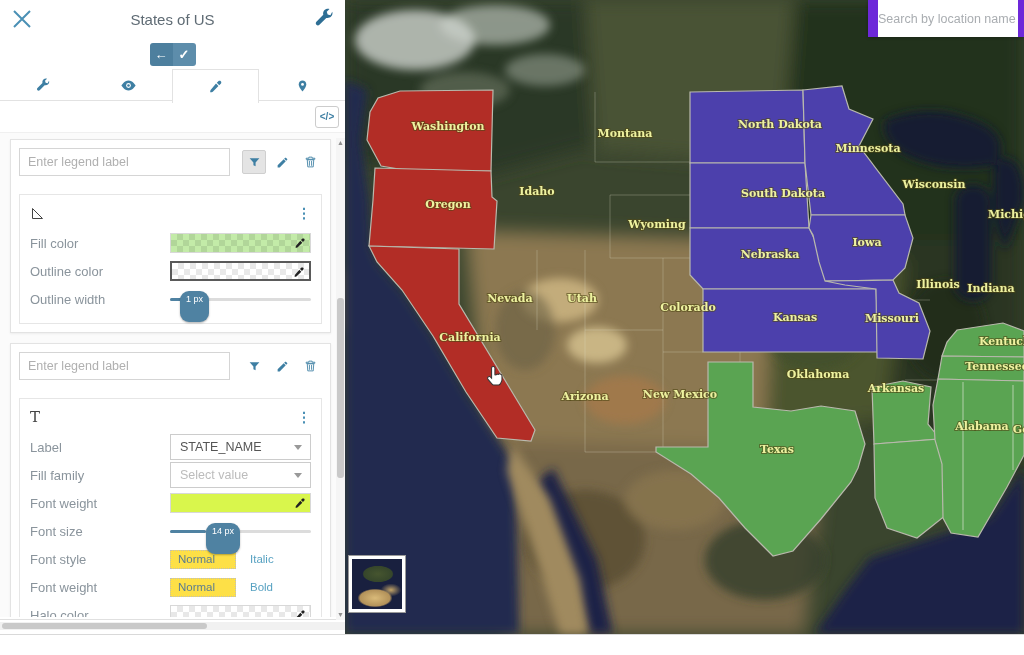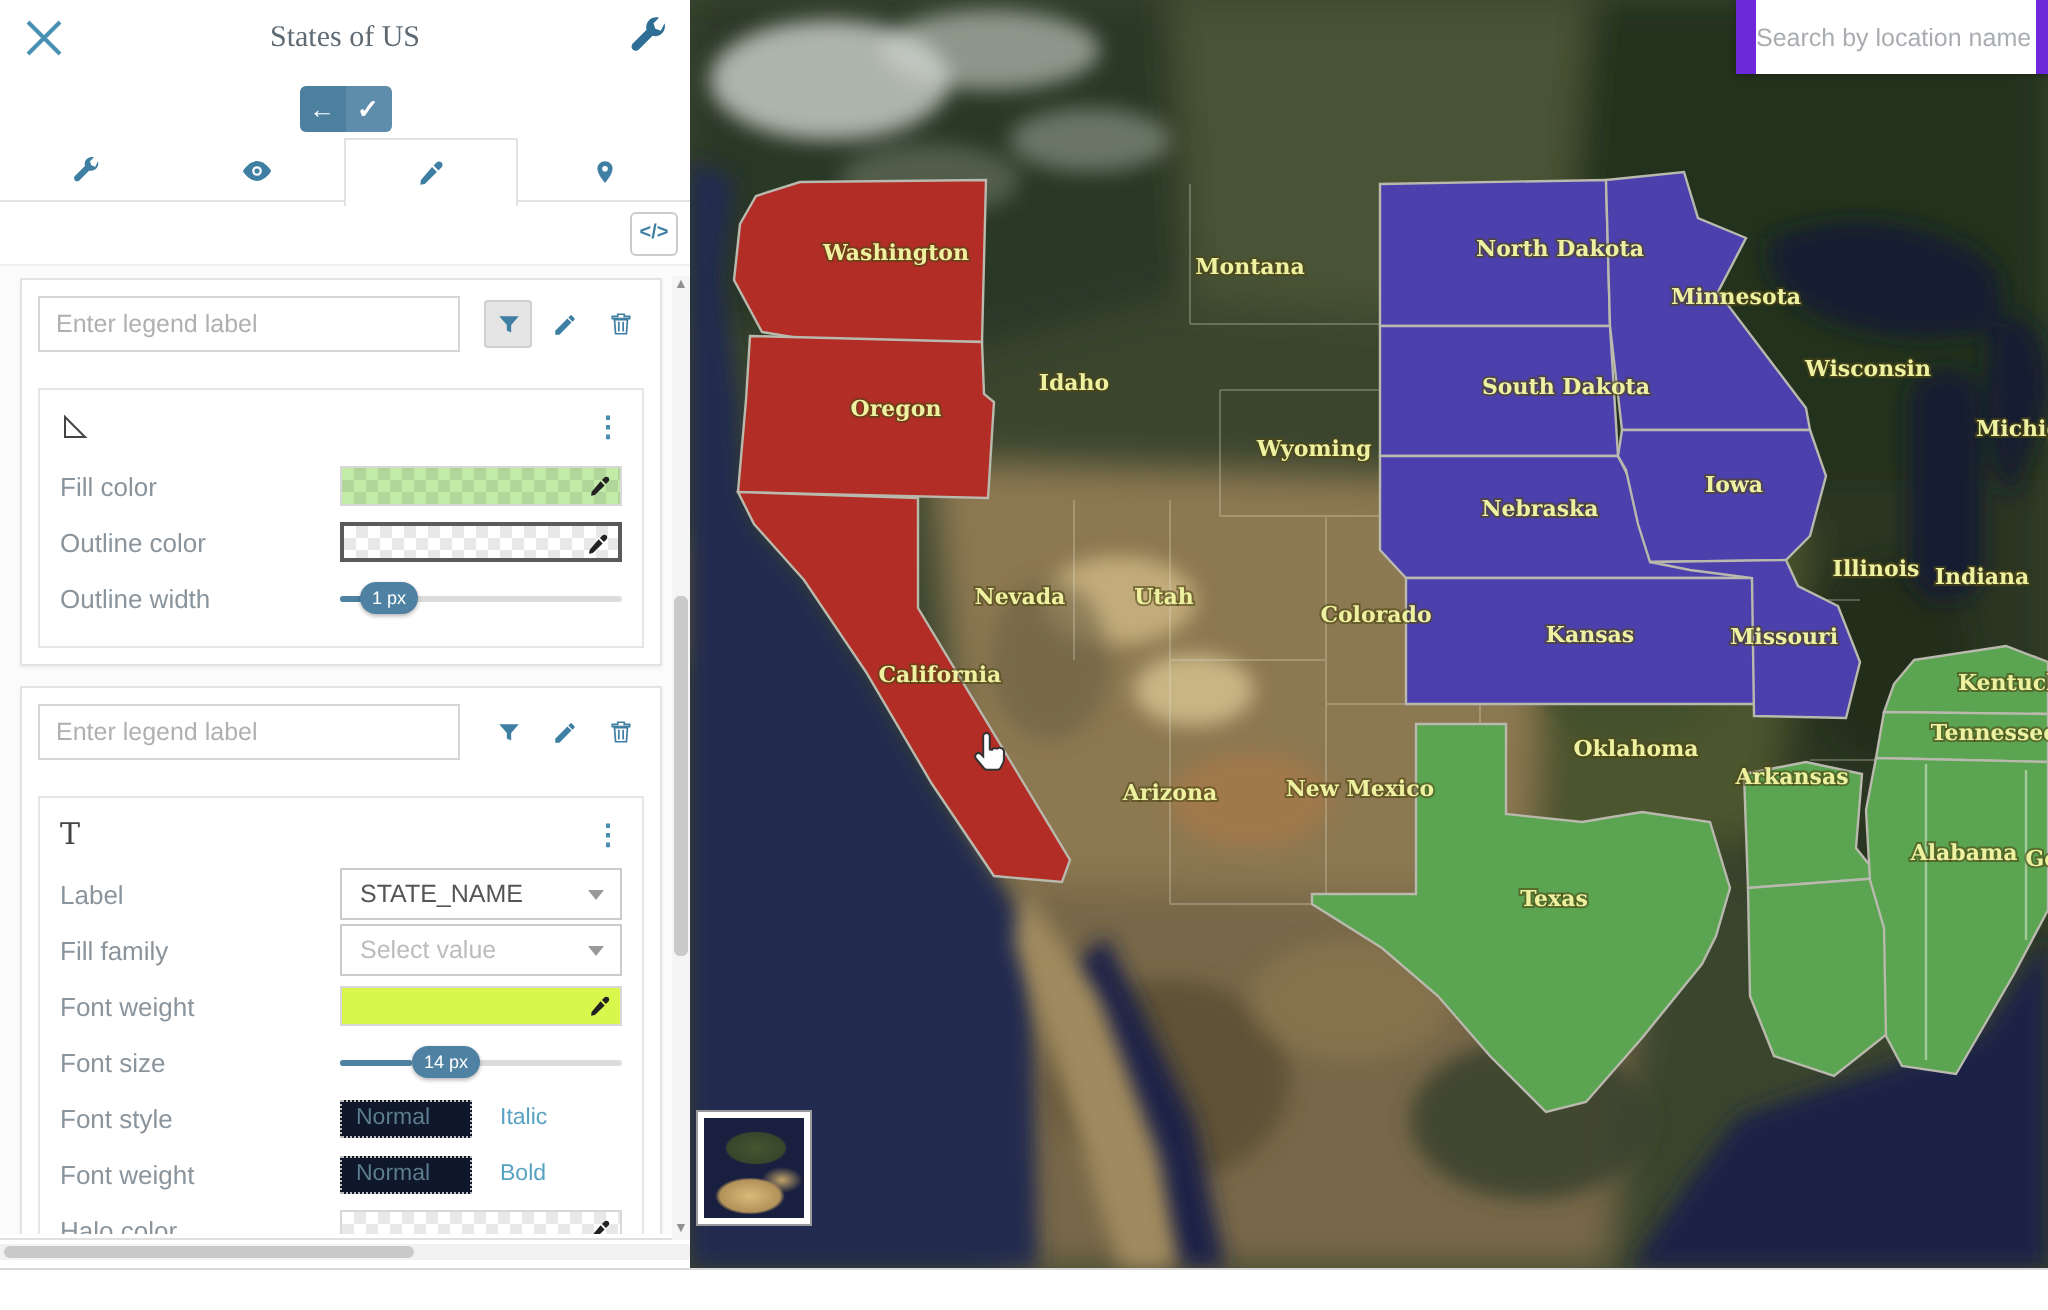--- a/index.html
+++ b/index.html
@@ -3,21 +3,21 @@
 <meta charset="utf-8">
 <style>
   * { margin:0; padding:0; box-sizing:border-box; }
   html,body { width:1024px; height:655px; background:#fff; font-family:"Liberation Sans", sans-serif; overflow:hidden; }
   .app { position:relative; width:1024px; height:655px; background:#fff; }
 
   
   .panel { position:absolute; left:0; top:0; width:345px; height:634px; background:#fff; z-index:5; }
   .panel-header { position:relative; height:38px; display:flex; align-items:center; background:#fff; }
   .close-x { position:absolute; left:10px; top:7px; width:24px; height:24px; cursor:pointer; }
-  .panel-title { width:100%; text-align:center; color:#5f6b74; font-size:15px;font-family:Liberation Serif, serif; }
+  .panel-title { width:100%; text-align:center; color:#5f6b74; font-size:15px; }
   .hdr-wrench { position:absolute; right:10px; top:8px; width:22px; height:22px; }
 
   .actions-row { height:33px; display:flex; justify-content:center; align-items:center; }
   .btn-group { display:flex; }
   .seg-btn { width:23px; height:23px; display:flex; align-items:center; justify-content:center; color:#fff; font-size:13px; font-weight:bold; }
   .seg-back { background:#4d7f9e; border-radius:3px 0 0 3px; }
   .seg-check { background:#5d8dab; border-radius:0 3px 3px 0; }
 
   .tabs { position:relative; height:30px; border-bottom:1px solid #e2e2e2; display:flex; }
   .tab { flex:1; display:flex; align-items:center; justify-content:center; position:relative; }
@@ -52,23 +52,23 @@
   .swatch-dark-border { border:2px solid #5a5a5a; }
   .dropper { position:absolute; right:4px; top:3px; }
 
   .select { position:relative; flex:1; height:26px; border:1px solid #ccc; background:#fff; display:flex; align-items:center; padding:0 22px 0 9px; font-size:12.5px; color:#555; }
   .select .caret { position:absolute; right:8px; top:10px; width:0; height:0; border-left:4px solid transparent; border-right:4px solid transparent; border-top:5px solid #999; }
   .select.placeholder { color:#bcbcbc; }
 
   .slider { position:relative; flex:1; height:16px; }
   .slider .track { position:absolute; left:0; right:0; top:7px; height:3px; background:#dcdcdc; border-radius:2px; }
   .slider .fill { position:absolute; left:0; top:7px; height:3px; background:#4f82a2; border-radius:2px; }
-  .slider .thumb { position:absolute; top:0; height:16px; min-width:26px; padding:0 6px; background:#4f82a2; border-radius:9px; color:#fff; font-size:9px; line-height:16px; text-align:center; box-shadow:0 1px 2px rgba(0,0,0,.3); }
-
-  .toggle-pill { width:66px; height:19px; background:#0f172a; border:1px dotted #bdbdbd; color:#5c7c90; font-size:11.5px; display:flex; align-items:center; padding-left:7px; }
+  .slider .thumb { position:absolute; top:0; height:31px; min-width:26px; padding:0 6px; background:#4f82a2; border-radius:9px; color:#fff; font-size:9px; line-height:16px; text-align:center; box-shadow:0 1px 2px rgba(0,0,0,.3); }
+
+  .toggle-pill { width:66px; height:19px; background:#fde047; border:1px dotted #bdbdbd; color:#5c7c90; font-size:11.5px; display:flex; align-items:center; padding-left:7px; }
   .toggle-alt { margin-left:14px; color:#58a2c2; font-size:11.5px; }
 
   
   .v-scrollbar { position:absolute; right:0; top:138px; width:9px; height:482px; background:#f5f5f5; z-index:6; }
   .v-scrollbar .arr { position:absolute; left:0; width:9px; height:10px; color:#8f8f8f; font-size:7px; text-align:center; line-height:10px; }
   .v-scrollbar .thumb { position:absolute; left:1px; width:7px; top:160px; height:180px; background:#c9c9c9; border-radius:3px; }
   .h-scrollbar { position:absolute; left:0; bottom:4px; width:345px; height:8px; background:#f1f1f1; }
   .h-scrollbar .thumb { position:absolute; left:2px; top:1px; width:205px; height:6px; background:#c9c9c9; border-radius:3px; }
   .panel-bottom-border { position:absolute; left:0; bottom:14px; width:345px; height:1px; background:#e0e0e0; }
 

